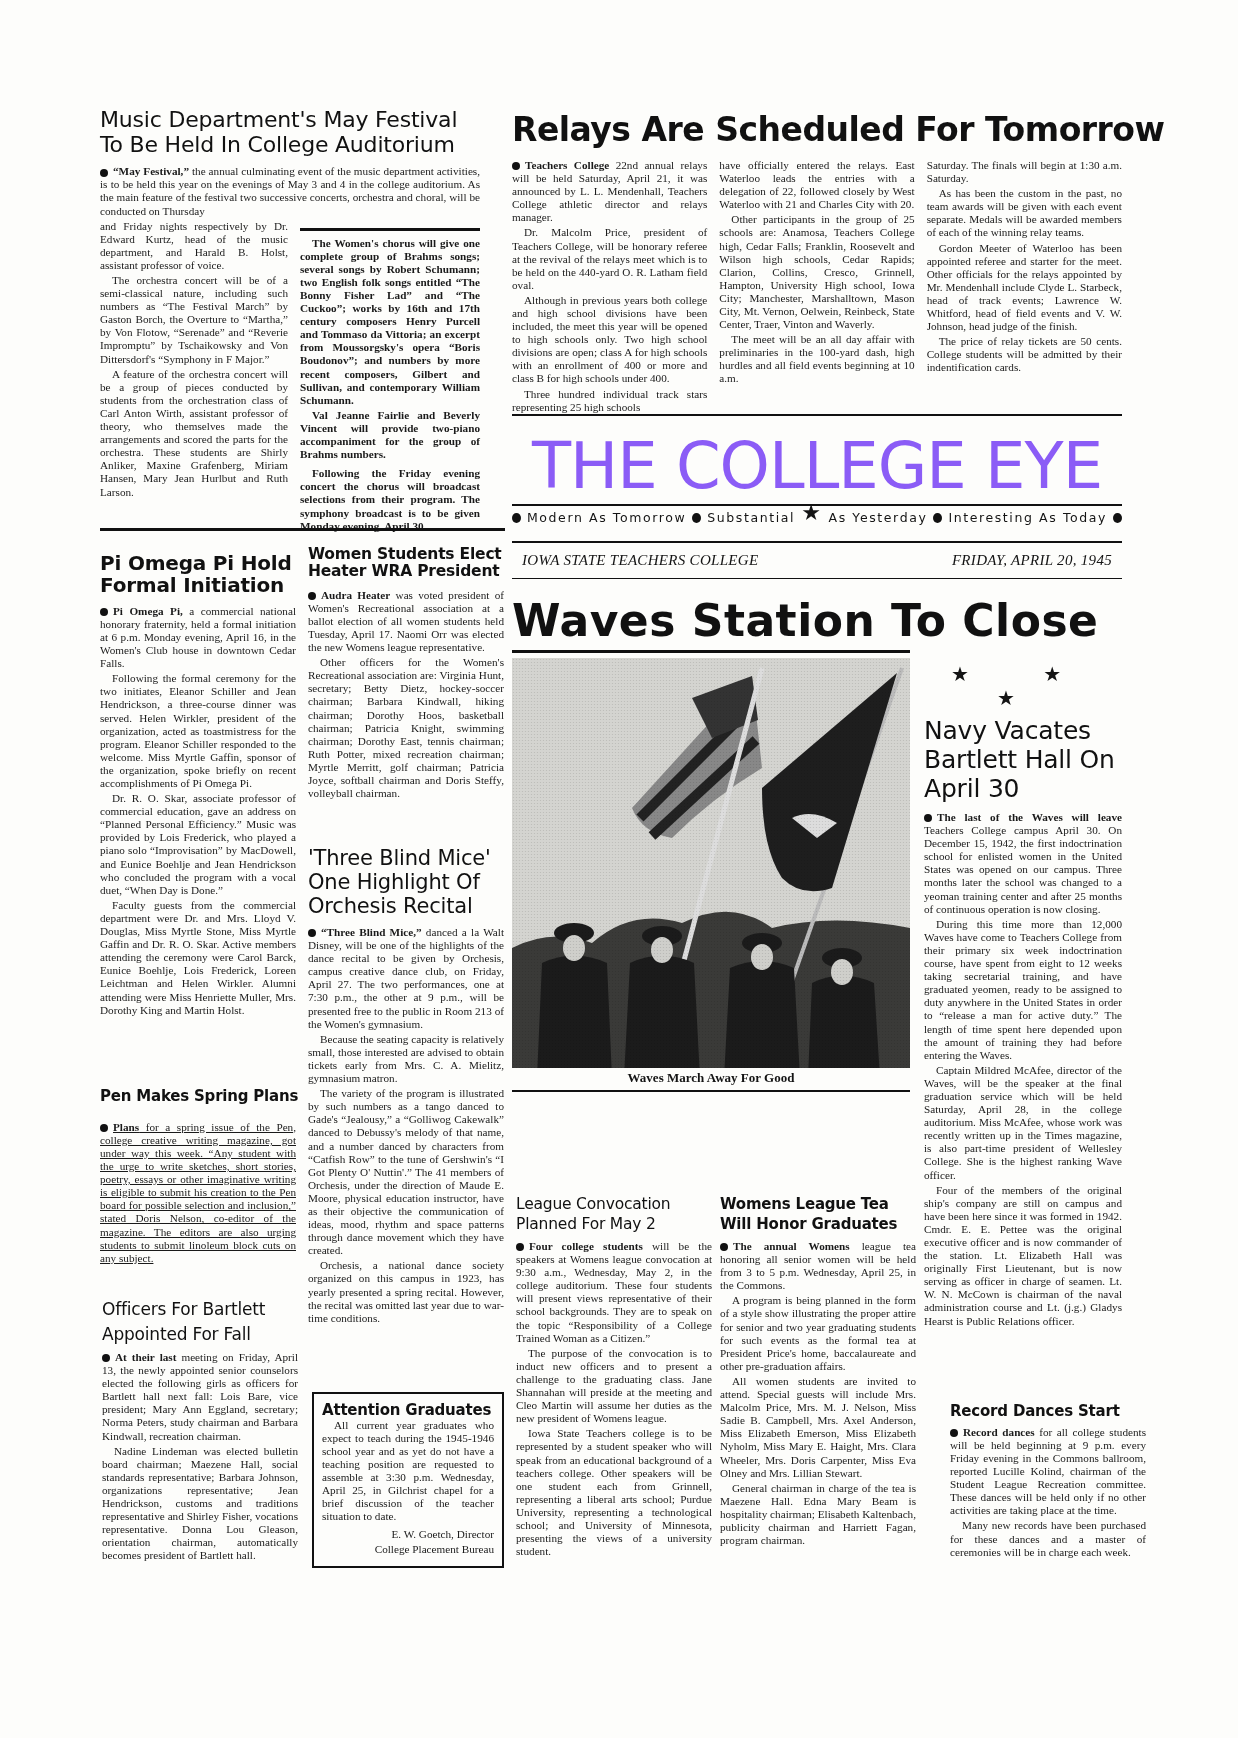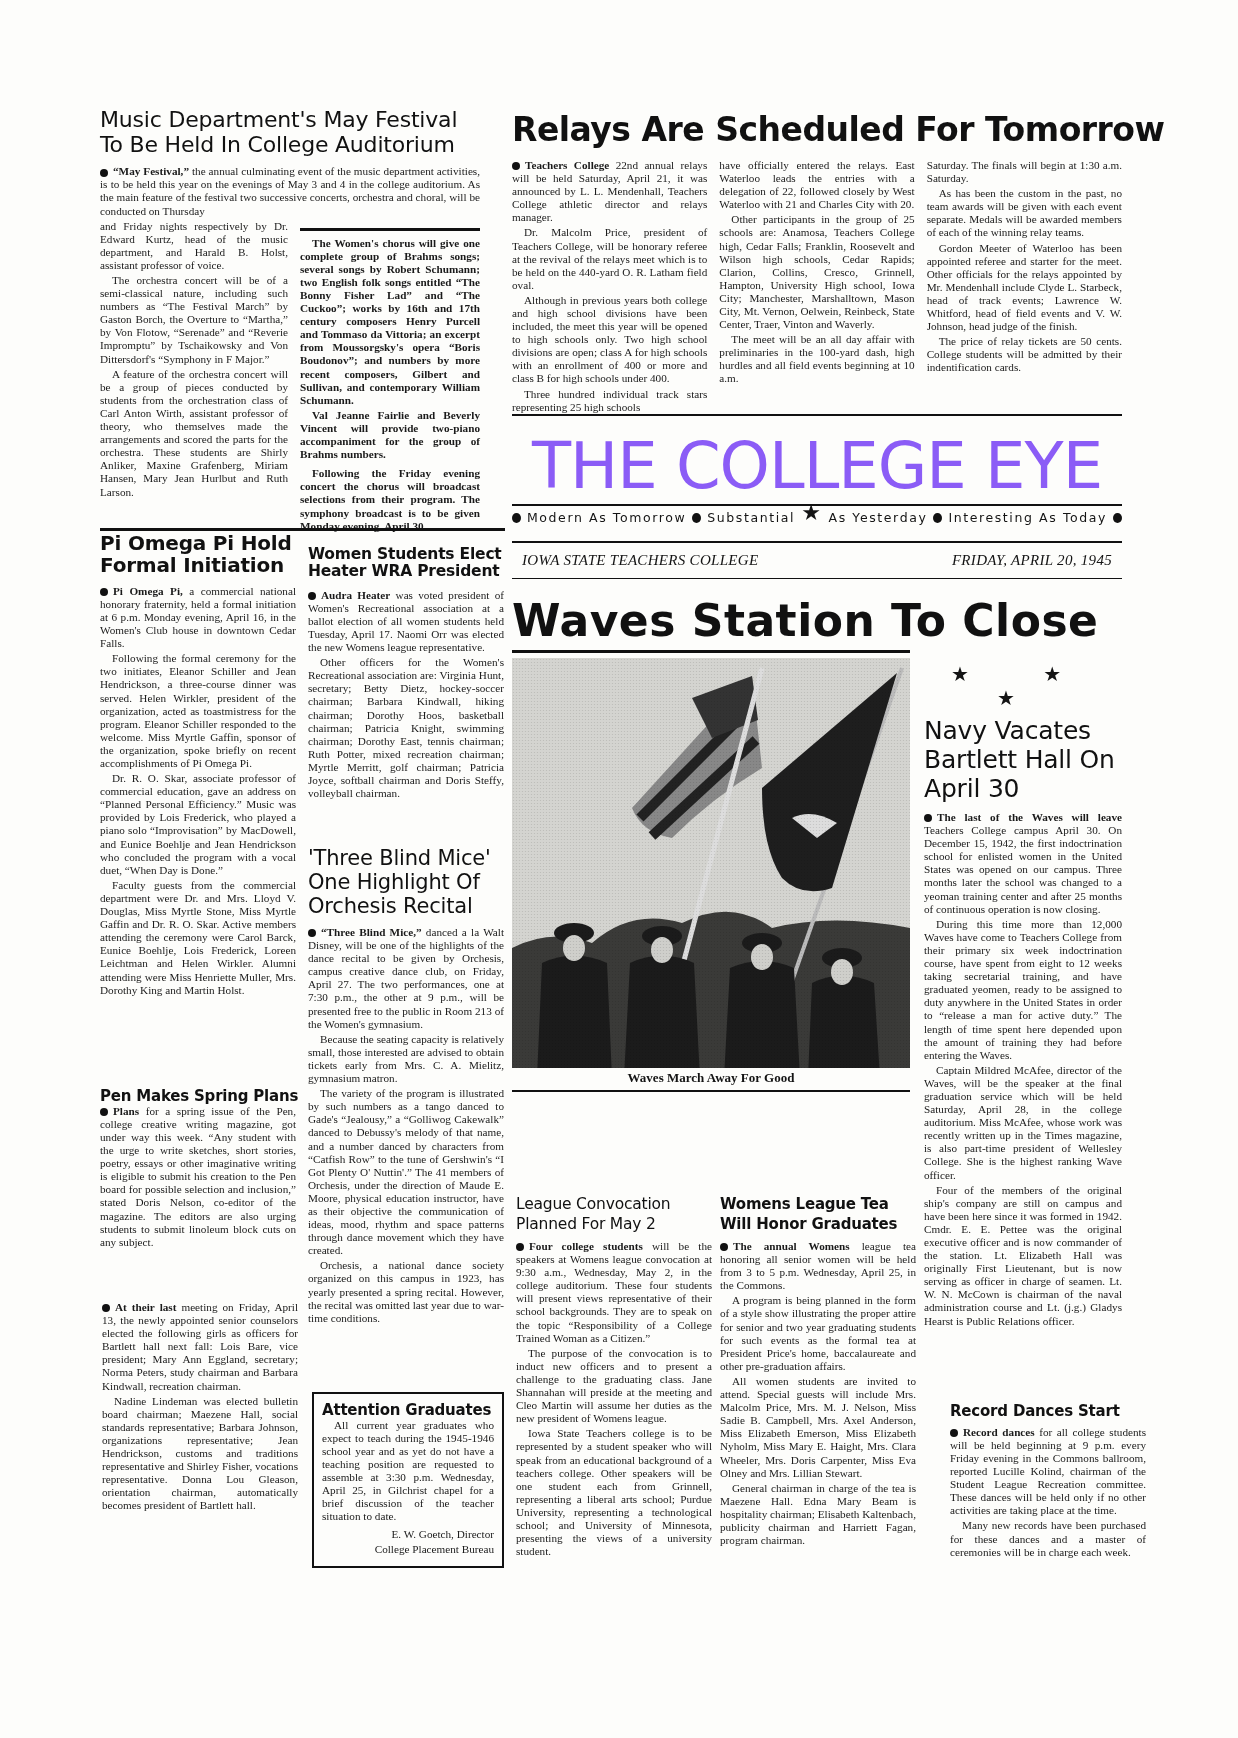--- a/index.html
+++ b/index.html
@@ -93,38 +93,42 @@
     <span class="dot"></span>
   </div>
   <div class="rule thin" style="margin-top:16px; height:1.5px;"></div>
   <div class="dateline" style="margin-top:9px; padding:0 10px;">
     <span>IOWA STATE TEACHERS COLLEGE</span>
     <span>FRIDAY, APRIL 20, 1945</span>
   </div>
   <div class="rule thin" style="margin-top:9px; height:1.5px;"></div>
 </div>
 
-<div class="abs" style="left:100px; top:532px; width:196px;">
+<div class="abs" style="left:100px; top:552px; width:196px;">
   <div class="hed bold" style="font-size:20px;">Pi Omega Pi Hold Formal Initiation</div>
   <div class="body" style="margin-top:8px;">
     <p class="lead"><span class="bullet"></span><b>Pi Omega Pi,</b><span> a commercial national honorary fraternity, held a formal initiation at 6 p.m. Monday evening, April 16, in the Women's Club house in downtown Cedar Falls.</span></p>
     <p>Following the formal ceremony for the two initiates, Eleanor Schiller and Jean Hendrickson, a three-course dinner was served. Helen Wirkler, president of the organization, acted as toastmistress for the program. Eleanor Schiller responded to the welcome. Miss Myrtle Gaffin, sponsor of the organization, spoke briefly on recent accomplishments of Pi Omega Pi.</p>
     <p>Dr. R. O. Skar, associate professor of commercial education, gave an address on “Planned Personal Efficiency.” Music was provided by Lois Frederick, who played a piano solo “Improvisation” by MacDowell, and Eunice Boehlje and Jean Hendrickson who concluded the program with a vocal duet, “When Day is Done.”</p>
     <p>Faculty guests from the commercial department were Dr. and Mrs. Lloyd V. Douglas, Miss Myrtle Stone, Miss Myrtle Gaffin and Dr. R. O. Skar. Active members attending the ceremony were Carol Barck, Eunice Boehlje, Lois Frederick, Loreen Leichtman and Helen Wirkler. Alumni attending were Miss Henriette Muller, Mrs. Dorothy King and Martin Holst.</p>
   </div>
 </div>
 
 <div class="abs" style="left:100px; top:1088px; width:196px;">
   <div class="hed bold" style="font-size:15px; white-space:nowrap;">Pen Makes Spring Plans</div>
-  <div class="body" style="margin-top:0;">
+  <div class="body" style="margin-top:16px;text-decoration:underline;">
     <p class="lead"><span class="bullet"></span><b>Plans</b><span> for a spring issue of the Pen, college creative writing magazine, got under way this week. “Any student with the urge to write sketches, short stories, poetry, essays or other imaginative writing is eligible to submit his creation to the Pen board for possible selection and inclusion,” stated Doris Nelson, co-editor of the magazine. The editors are also urging students to submit linoleum block cuts on any subject.</span></p>
   </div>
 </div>
 
 <div class="abs" style="left:102px; top:1297px; width:196px;">
+  <div class="hed" style="font-size:17px; line-height:25px;">
+    <div>Officers For Bartlett</div>
+    <div>Appointed For Fall</div>
+  </div>
   <div class="body" style="margin-top:4px;">
     <p class="lead"><span class="bullet"></span><b>At their last</b><span> meeting on Friday, April 13, the newly appointed senior counselors elected the following girls as officers for Bartlett hall next fall: Lois Bare, vice president; Mary Ann Eggland, secretary; Norma Peters, study chairman and Barbara Kindwall, recreation chairman.</span></p>
     <p>Nadine Lindeman was elected bulletin board chairman; Maezene Hall, social standards representative; Barbara Johnson, organizations representative; Jean Hendrickson, customs and traditions representative and Shirley Fisher, vocations representative. Donna Lou Gleason, orientation chairman, automatically becomes president of Bartlett hall.</p>
   </div>
 </div>
 
 <div class="abs" style="left:308px; top:546px; width:196px;">
   <div class="hed bold" style="font-size:15.5px;">Women Students Elect Heater WRA President</div>
   <div class="body" style="margin-top:8px;">
     <p class="lead"><span class="bullet"></span><b>Audra Heater</b><span> was voted president of Women's Recreational association at a ballot election of all women students held Tuesday, April 17. Naomi Orr was elected the new Womens league representative.</span></p>

